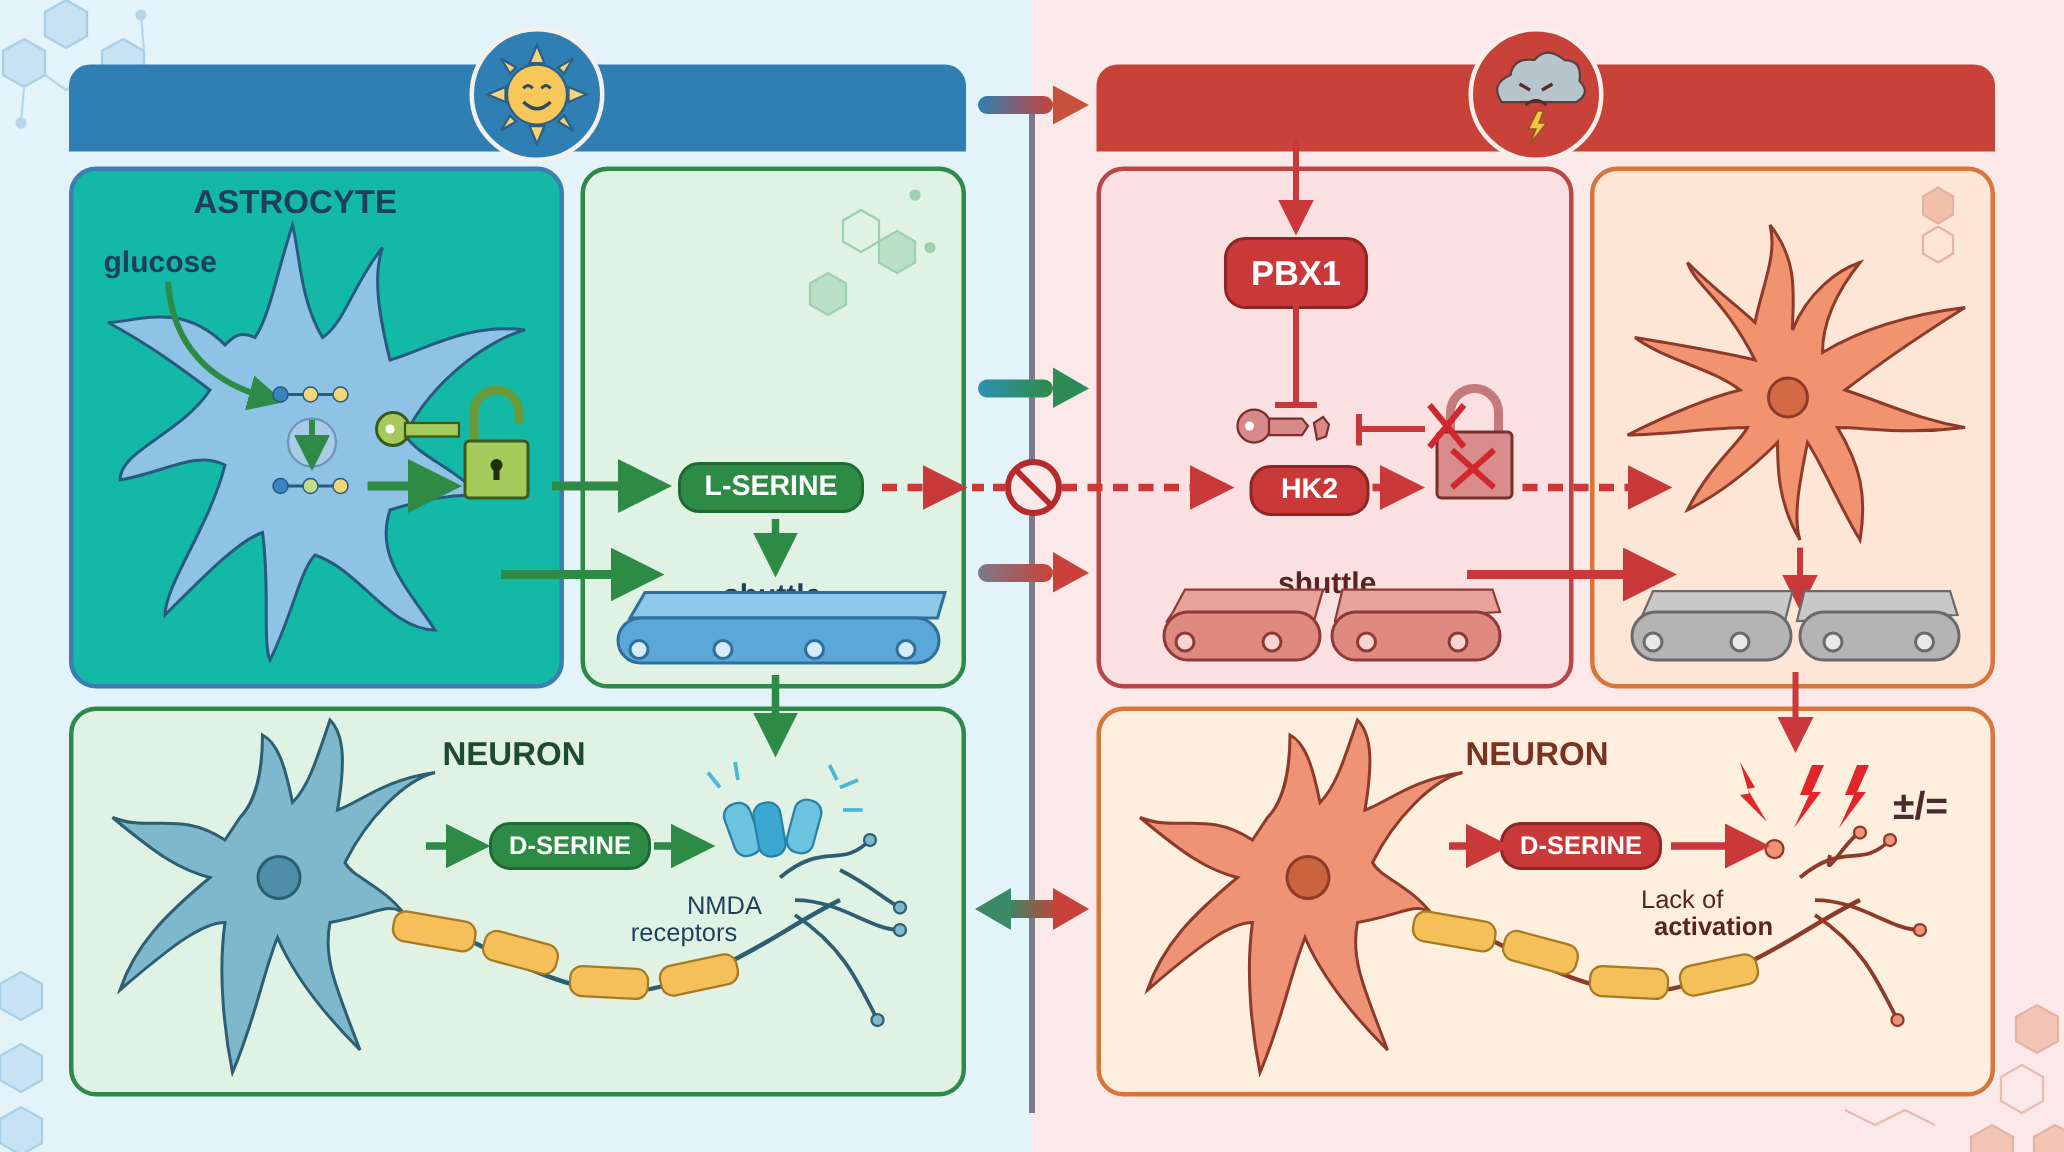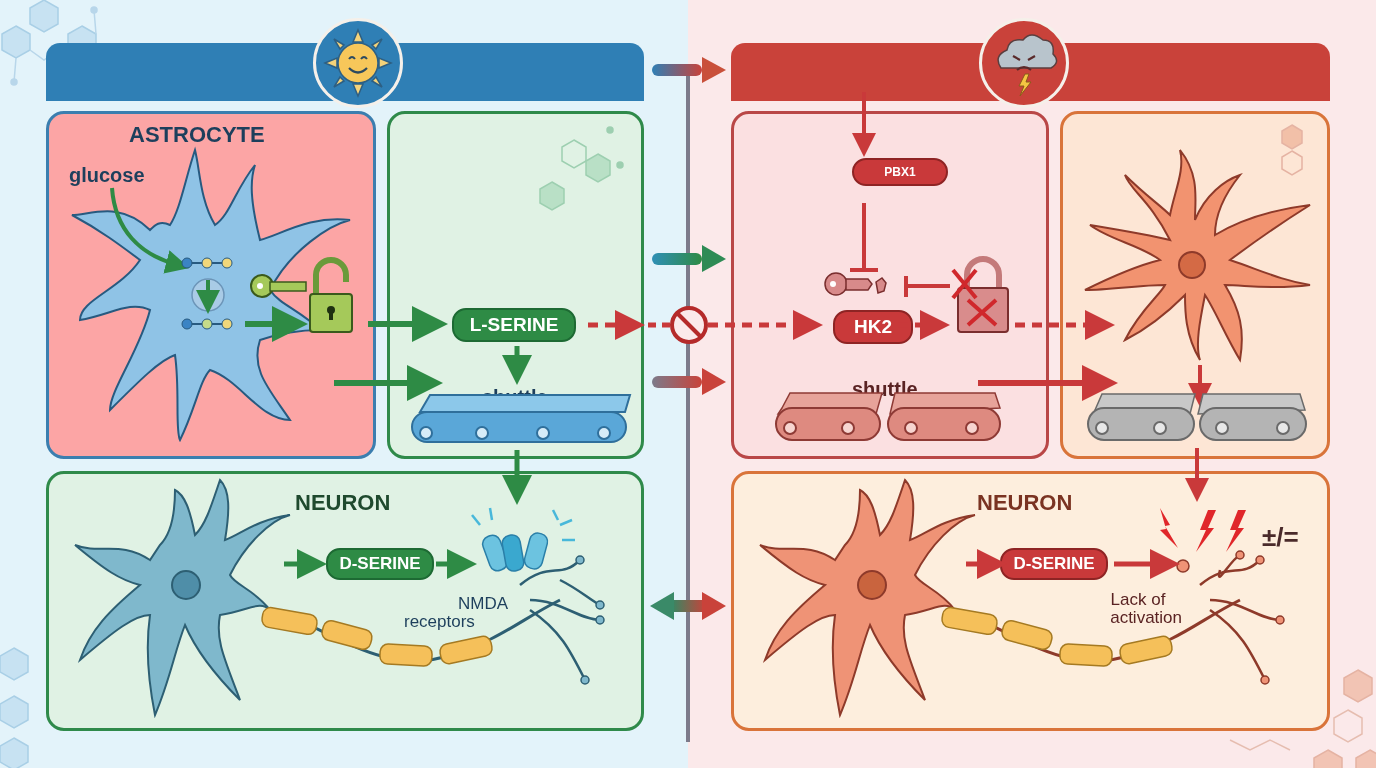--- a/index.html
+++ b/index.html
@@ -6,21 +6,21 @@
   body{width:1376px;height:768px;overflow:hidden;position:relative;
     font-family:"Liberation Sans",sans-serif;
     background:linear-gradient(90deg,#e3f3fa 0%,#e3f3fa 50%,#fbe9ea 50%,#fbe9ea 100%);}
   .banner{position:absolute;top:43px;height:58px;border-radius:14px 14px 0 0;}
   .banner.left{left:46px;width:598px;background:#2f7fb5;}
   .banner.right{left:731px;width:599px;background:#c9423a;}
   .badge{position:absolute;top:18px;width:90px;height:90px;border-radius:50%;border:3px solid #f5f0ea;box-sizing:border-box;display:flex;align-items:center;justify-content:center;}
   .badge.sun{left:313px;background:#2f7fb5;}
   .badge.storm{left:979px;background:#c9423a;}
   .panel{position:absolute;border-radius:18px;box-sizing:border-box;}
-  .p-astro{left:46px;top:111px;width:330px;height:348px;background:#fca5a5;border:3px solid #3b7eaf;}
+  .p-astro{left:46px;top:111px;width:330px;height:348px;background:#14b8a6;border:3px solid #3b7eaf;}
   .p-green{left:387px;top:111px;width:257px;height:348px;background:#e0f2e4;border:3px solid #2f8a4a;}
   .p-neuron-l{left:46px;top:471px;width:598px;height:260px;background:#e0f2e4;border:3px solid #2f8a4a;}
   .p-red{left:731px;top:111px;width:318px;height:348px;background:#fbe0e1;border:3px solid #b94747;}
   .p-orange{left:1060px;top:111px;width:270px;height:348px;background:#fde6d5;border:3px solid #d9743a;}
   .p-neuron-r{left:731px;top:471px;width:599px;height:260px;background:#fdeedd;border:3px solid #d9743a;}
   .title{position:absolute;font-weight:bold;font-size:22px;}
   .lbl{position:absolute;font-weight:bold;text-align:center;}
   .pill{position:absolute;border-radius:14px;color:#fff;font-weight:bold;font-size:19px;display:flex;align-items:center;justify-content:center;box-sizing:border-box;}
   .pill.green{background:#2e8b45;border:2px solid #1d6a33;}
   .pill.red{background:#c9393a;border:2px solid #8e2424;}
@@ -97,36 +97,36 @@
 <div class="panel p-astro">
   <div class="title" style="left:80px;top:8px;color:#1d3f5c;">ASTROCYTE</div>
   <div class="lbl" style="left:20px;top:50px;font-size:20px;color:#1d3f5c;">glucose</div>
 </div>
 <div class="panel p-green">
   <div class="lbl" style="left:92px;top:272px;font-size:20px;color:#1d3f5c;">shuttle</div>
 </div>
 <div class="panel p-neuron-l">
   <div class="title" style="left:246px;top:16px;color:#1f4a2e;">NEURON</div>
   <div class="lbl" style="left:375px;top:120px;font-size:17px;color:#1d3f5c;font-weight:normal;text-align:right;width:84px;">NMDA</div>
-  <div class="lbl" style="left:355px;top:138px;font-size:17px;color:#1d3f5c;font-weight:normal;text-align:left;width:104px;">receptors</div>
+  <div class="lbl" style="left:355px;top:138px;font-size:17px;color:#1d3f5c;font-weight:normal;text-align:center;width:104px;">receptors</div>
 </div>
 <div class="panel p-red">
   <div class="lbl" style="left:118px;top:264px;font-size:20px;color:#5a2323;">shuttle</div>
 </div>
 <div class="panel p-orange"></div>
 <div class="panel p-neuron-r">
   <div class="title" style="left:243px;top:16px;color:#7a3322;">NEURON</div>
-  <div class="lbl" style="left:360px;top:116px;font-size:17px;color:#5a2323;font-weight:normal;text-align:center;width:88px;">Lack of</div>
-  <div class="lbl" style="left:360px;top:134px;font-size:17px;color:#5a2323;font-weight:normal;text-align:right;width:88px;">activation</div>
+  <div class="lbl" style="left:360px;top:116px;font-size:17px;color:#5a2323;font-weight:normal;text-align:left;width:88px;">Lack of</div>
+  <div class="lbl" style="left:360px;top:134px;font-size:17px;color:#5a2323;font-weight:bold;text-align:right;width:88px;">activation</div>
   <div class="lbl" style="left:528px;top:48px;font-size:26px;color:#4a2a2a;">±/=</div>
 </div>
 
 <div class="pill green" style="left:452px;top:308px;width:124px;height:34px;">L-SERINE</div>
 <div class="pill green" style="left:326px;top:548px;width:108px;height:32px;font-size:17px;">D-SERINE</div>
-<div class="pill red" style="left:852px;top:158px;width:96px;height:28px;font-size:12px;">PBX1</div>
+<div class="pill red" style="left:816px;top:158px;width:96px;height:48px;font-size:23px;">PBX1</div>
 <div class="pill red" style="left:833px;top:310px;width:80px;height:34px;font-size:19px;">HK2</div>
 <div class="pill red" style="left:1000px;top:548px;width:108px;height:32px;font-size:17px;">D-SERINE</div>
 
 <svg width="1376" height="768" style="left:0;top:0;pointer-events:none;">
   <defs>
     <marker id="ag" markerWidth="6" markerHeight="6" refX="3" refY="3" orient="auto">
         <polygon points="0,0 6,3 0,6" fill="#2e8b45"></polygon>
       </marker>
     <marker id="ar" markerWidth="6" markerHeight="6" refX="3" refY="3" orient="auto">
         <polygon points="0,0 6,3 0,6" fill="#c9393a"></polygon>

